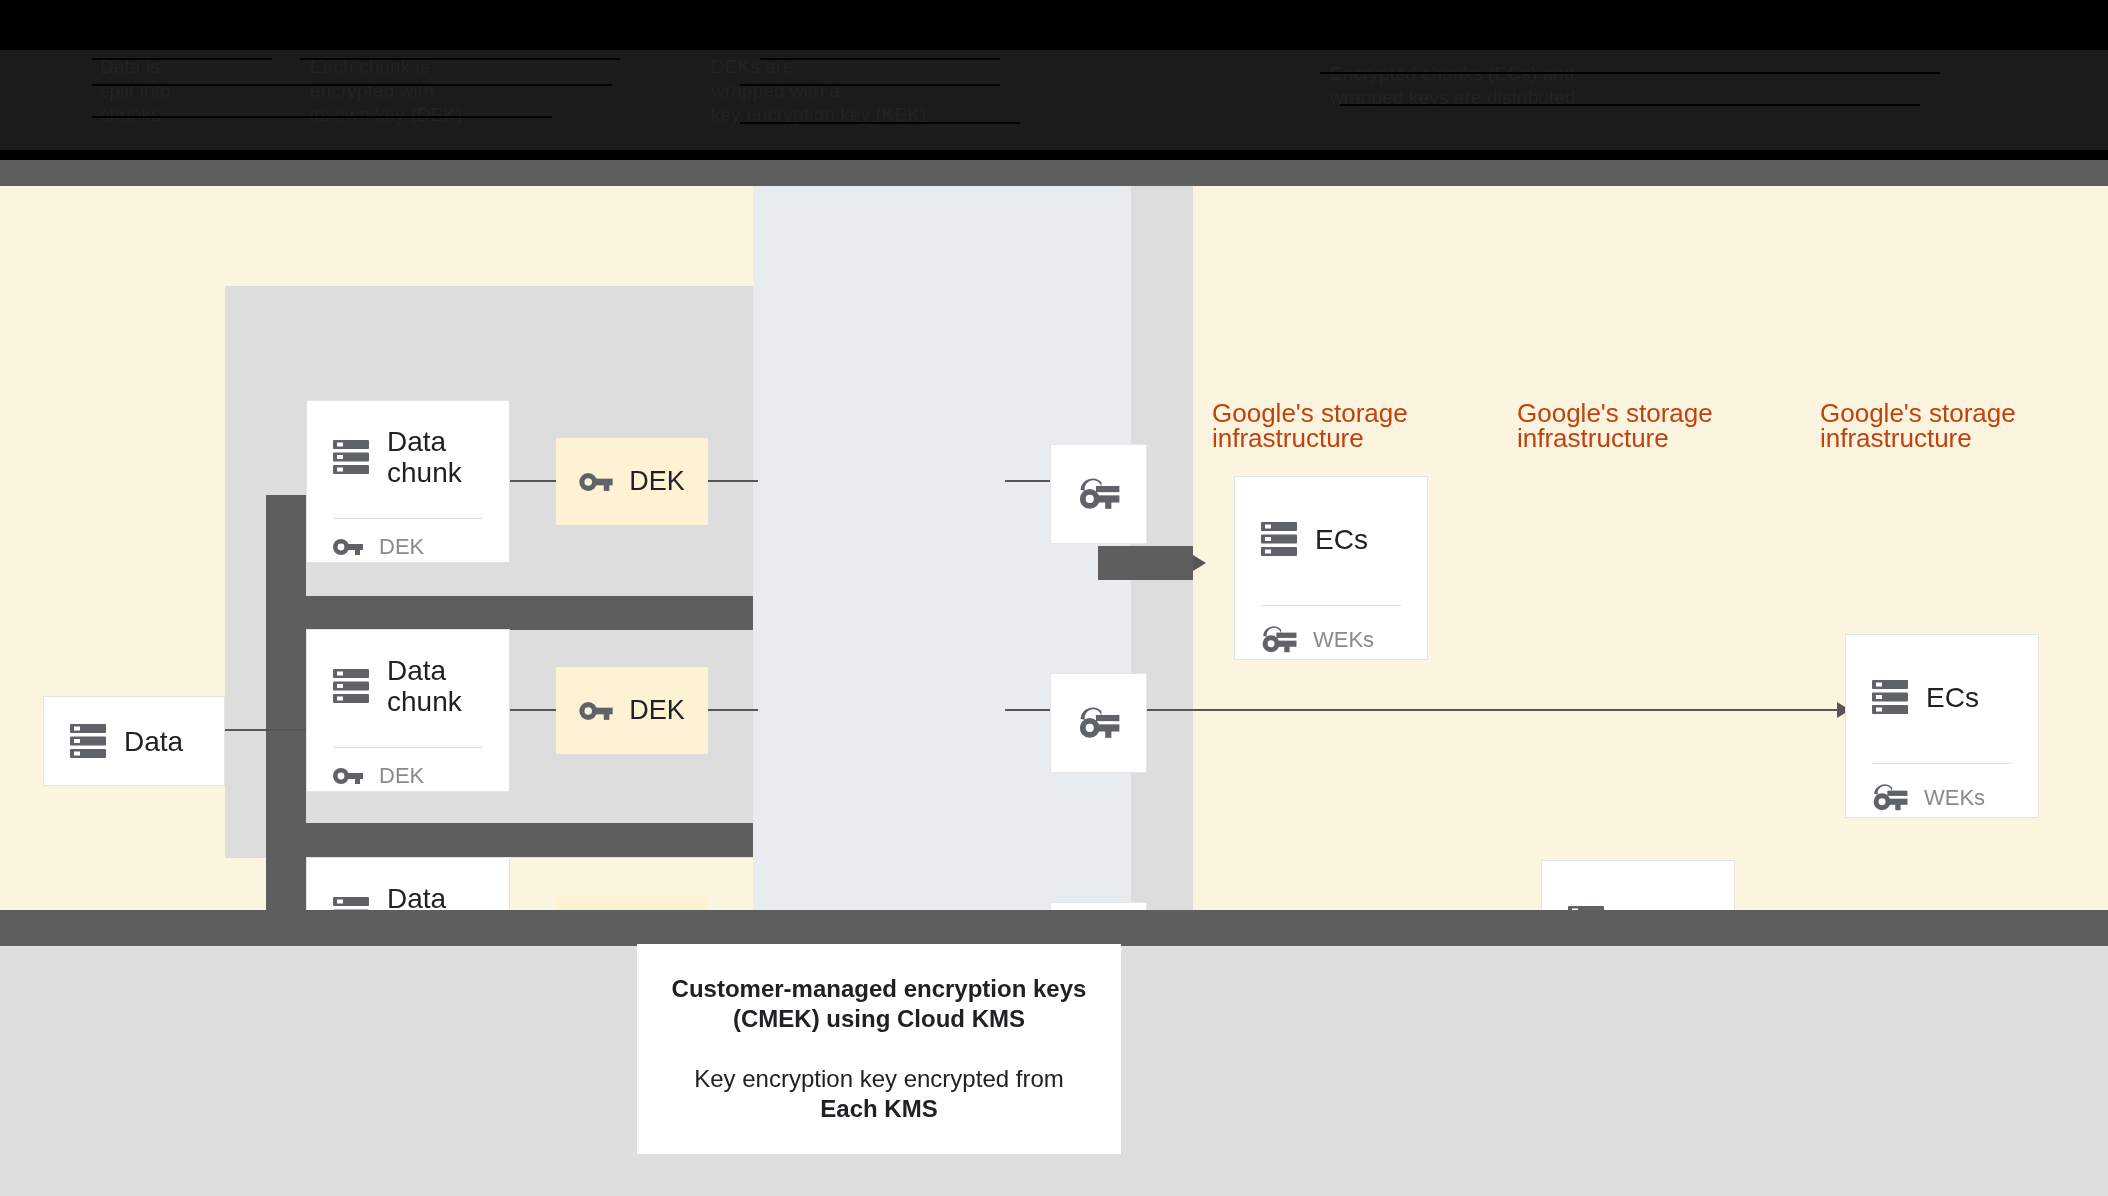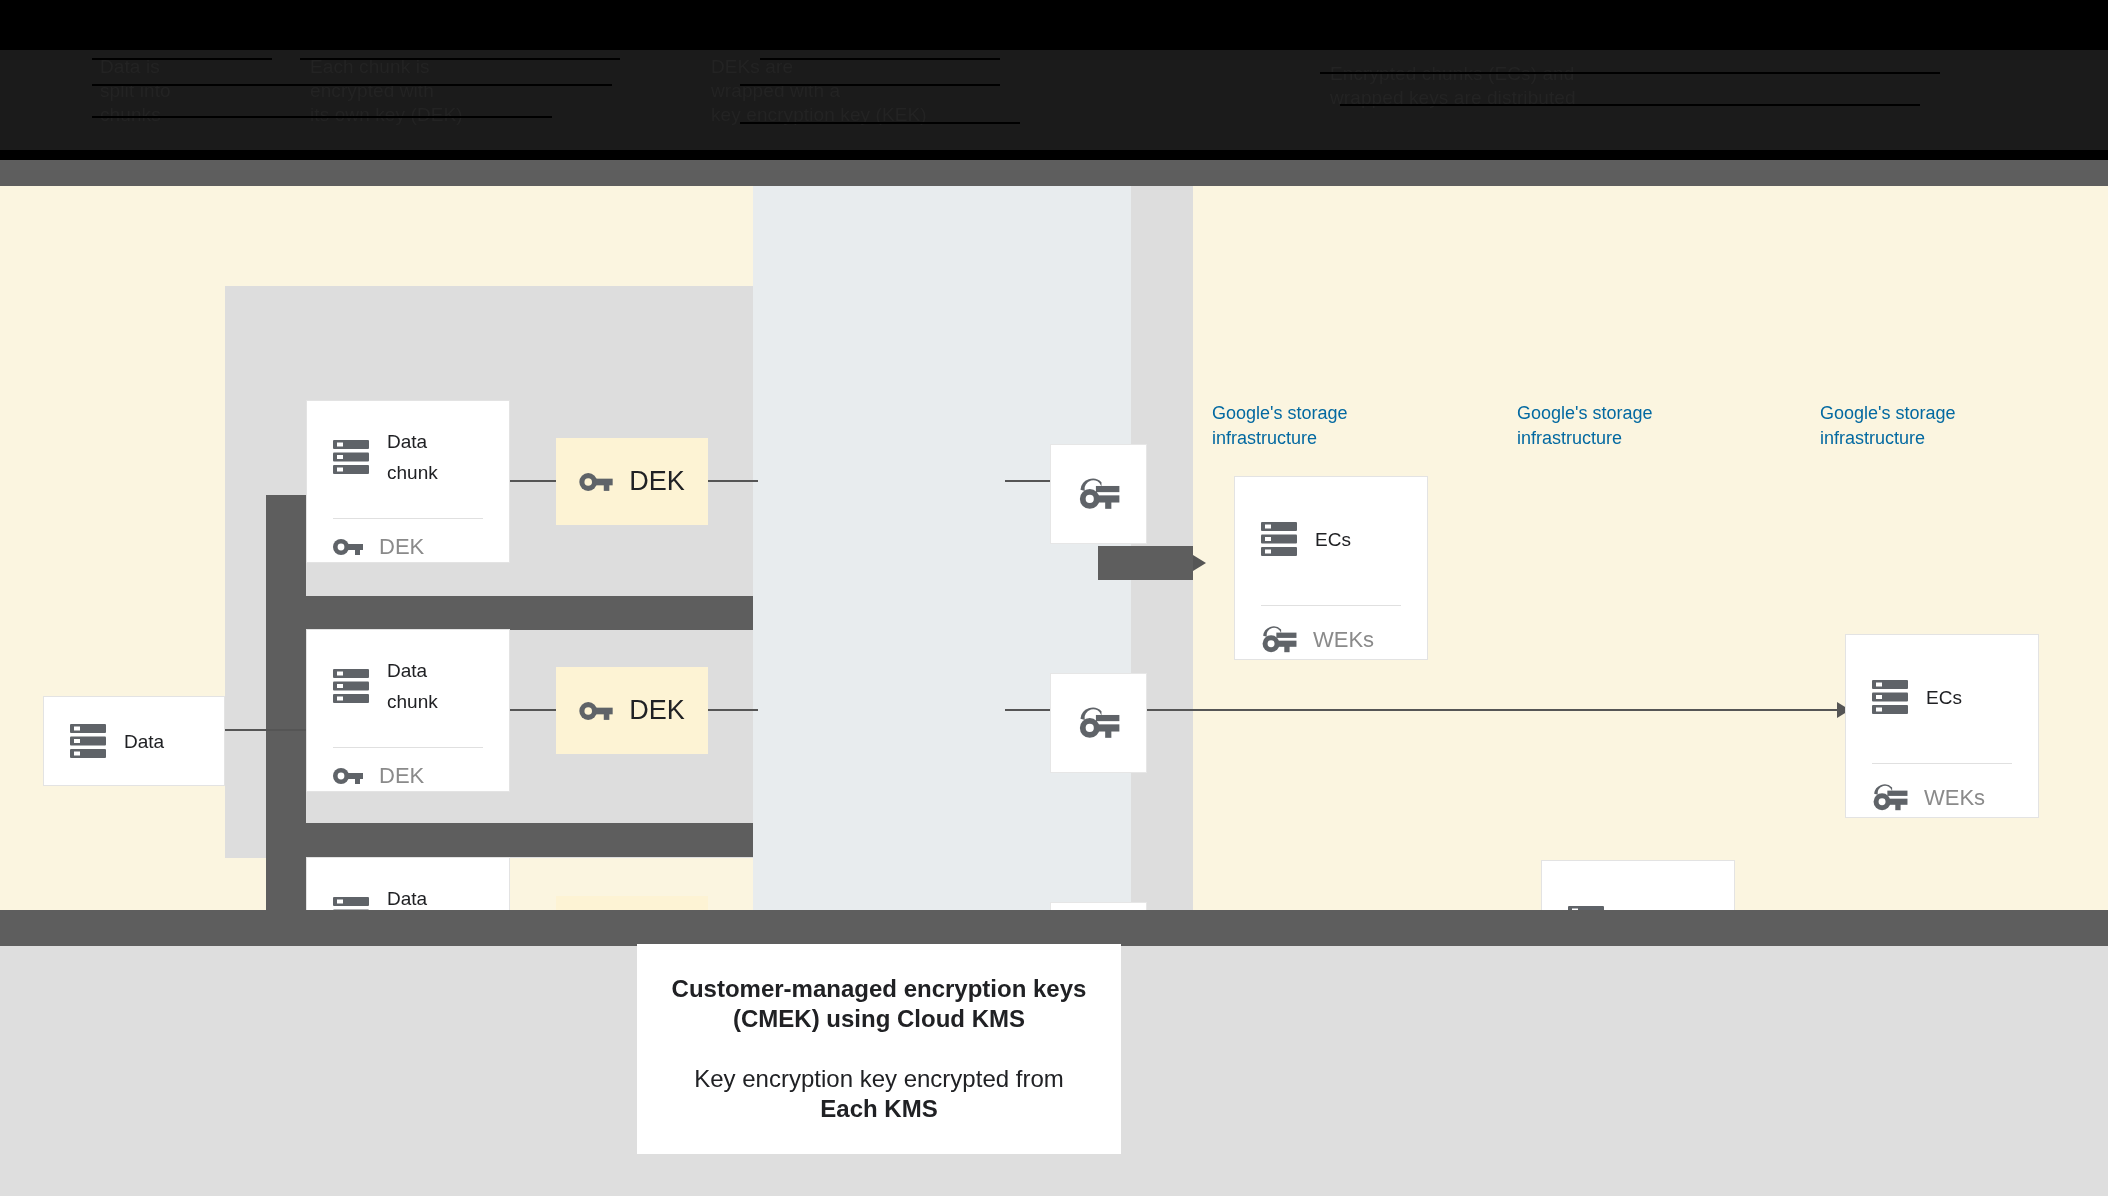--- a/index.html
+++ b/index.html
@@ -156,21 +156,21 @@
     border: 1px solid #e3e3e3;
     box-sizing: border-box;
   }
   .card-main {
     display: flex;
     align-items: center;
     gap: 18px;
     padding: 0 26px;
   }
   .card-title {
-    font-size: 19px;
+    font-size: 28px;
     color: #202124;
     line-height: 31px;
   }
   .card-divider {
     position: absolute;
     left: 26px;
     right: 26px;
     height: 1px;
     background: #e0e0e0;
   }
@@ -318,22 +318,22 @@
     text-align: center;
     font-size: 24px;
     line-height: 30px;
     color: #202124;
   }
   .caption-strong { font-weight: bold; }
 
   
   .infra-label {
     position: absolute;
-    color: #0369a1;
-    font-size: 18px;
+    color: #c2410c;
+    font-size: 26px;
     line-height: 25px;
     white-space: pre-line;
   }
   .infra1 { left: 1212px; top: 215px; }
   .infra2 { left: 1517px; top: 215px; }
   .infra3 { left: 1820px; top: 215px; }
 
   
   .icn { display: block; flex: none; }
 </style>

